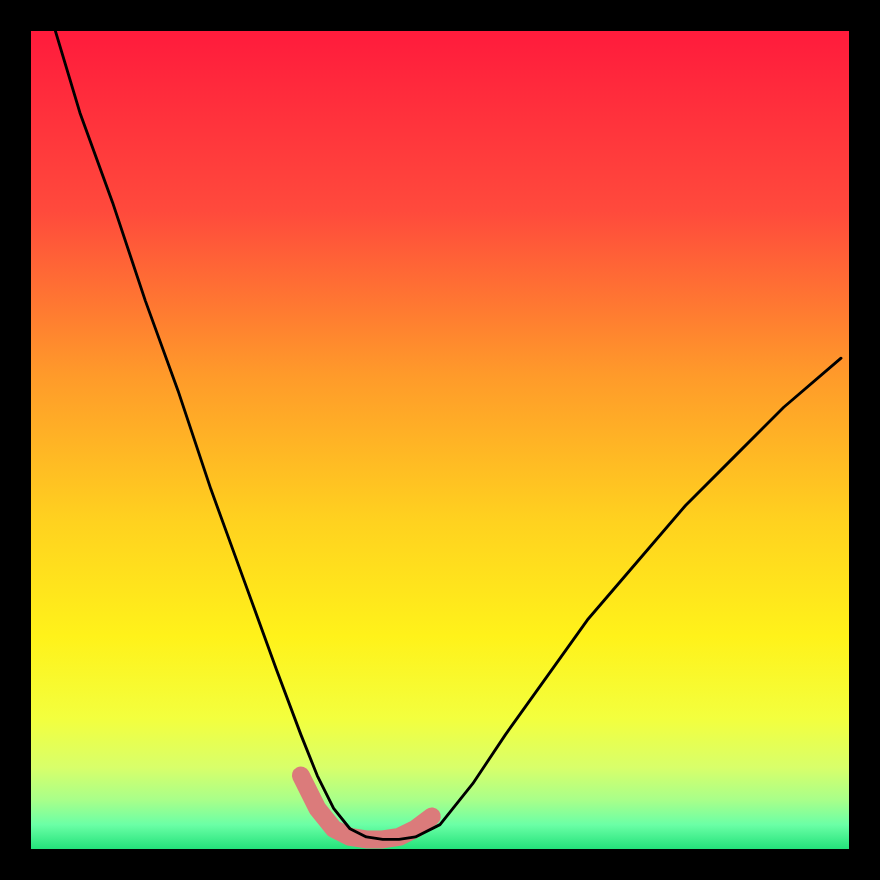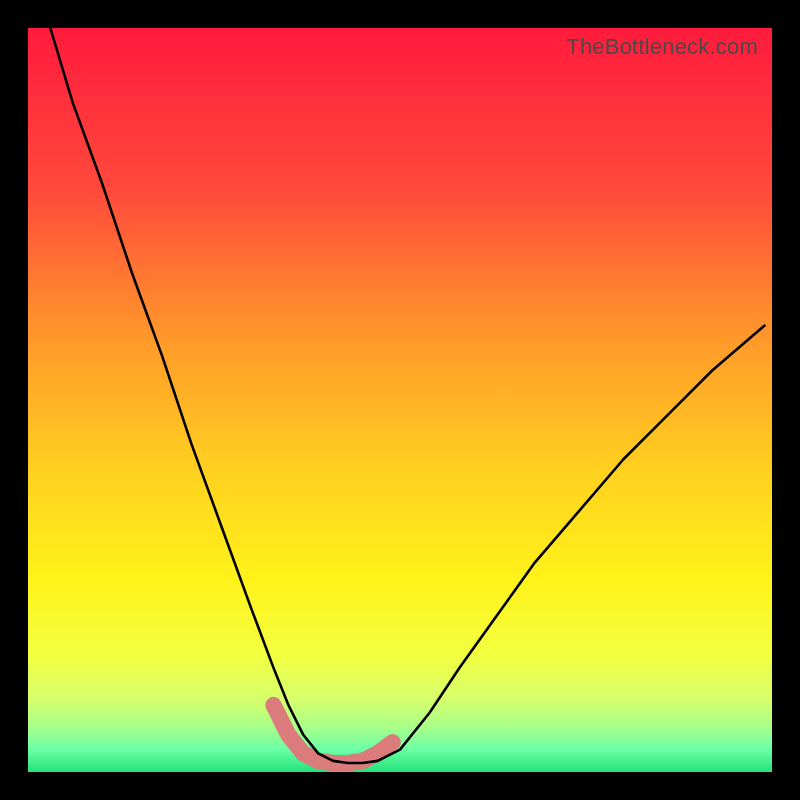--- a/index.html
+++ b/index.html
@@ -65,15 +65,14 @@
           </linearGradient>
       </defs>
       <rect x="0" y="0" width="100" height="100" fill="url(#bg-grad)"></rect>
     </svg>
 
     <svg class="curve" viewBox="0 0 100 100" preserveAspectRatio="none" width="744" height="744">
       <path id="optimal-band" fill="none" stroke-linecap="round" stroke-linejoin="round" d="M33.00 91.00 L35.00 95.00 L37.00 97.50 L39.00 98.50 L41.00 98.80 L43.00 98.80 L45.00 98.50 L47.00 97.50 L49.00 96.00" stroke="#db7b7b" stroke-width="2.2"></path>
       <path id="bottleneck-curve" fill="none" stroke-linecap="round" stroke-linejoin="round" d="M3.00 0.00 L6.00 10.00 L10.00 21.00 L14.00 33.00 L18.00 44.00 L22.00 56.00 L26.00 67.00 L30.00 78.00 L33.00 86.00 L35.00 91.00 L37.00 95.00 L39.00 97.50 L41.00 98.50 L43.00 98.80 L45.00 98.80 L47.00 98.50 L50.00 97.00 L54.00 92.00 L58.00 86.00 L63.00 79.00 L68.00 72.00 L74.00 65.00 L80.00 58.00 L86.00 52.00 L92.00 46.00 L99.00 40.00" stroke="#000000" stroke-width="0.35"></path>
     </svg>
 
-    <div class="watermark">TheBottleneck.com</div>
   </div>
 </div>
 
 </body></html>

